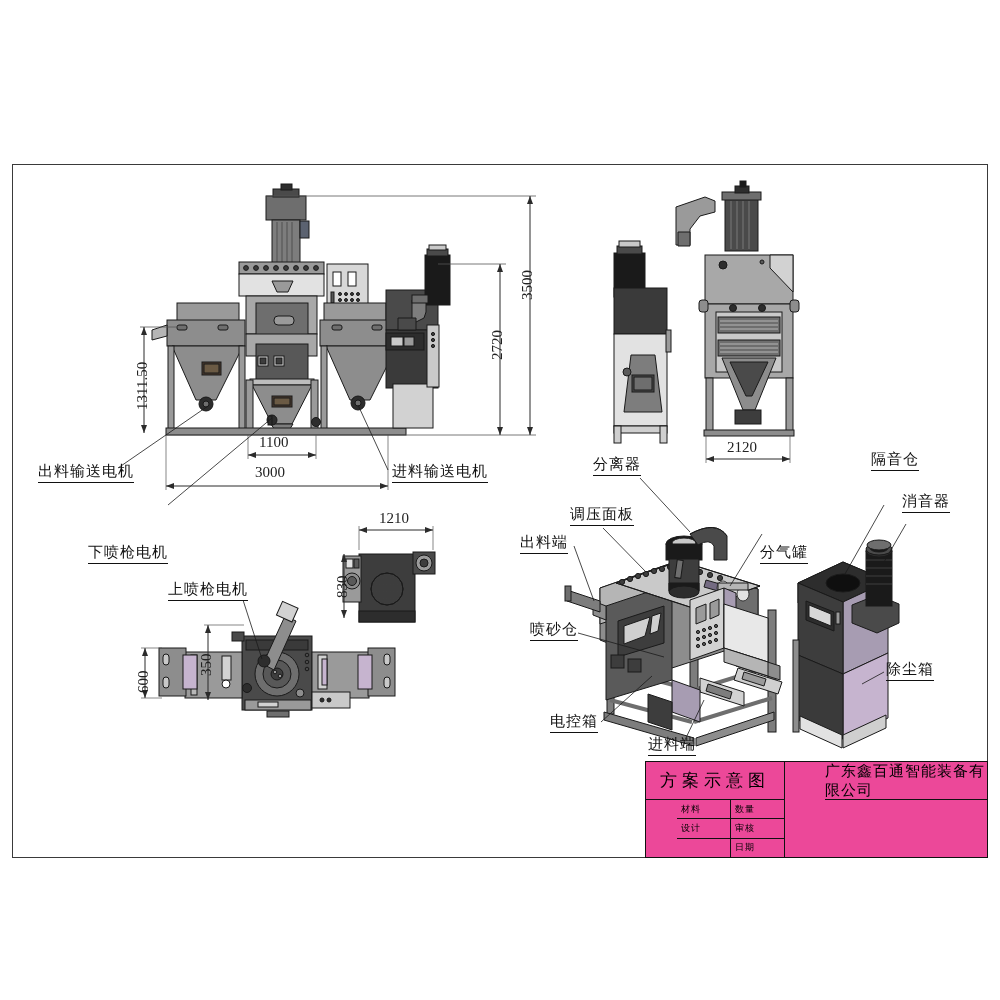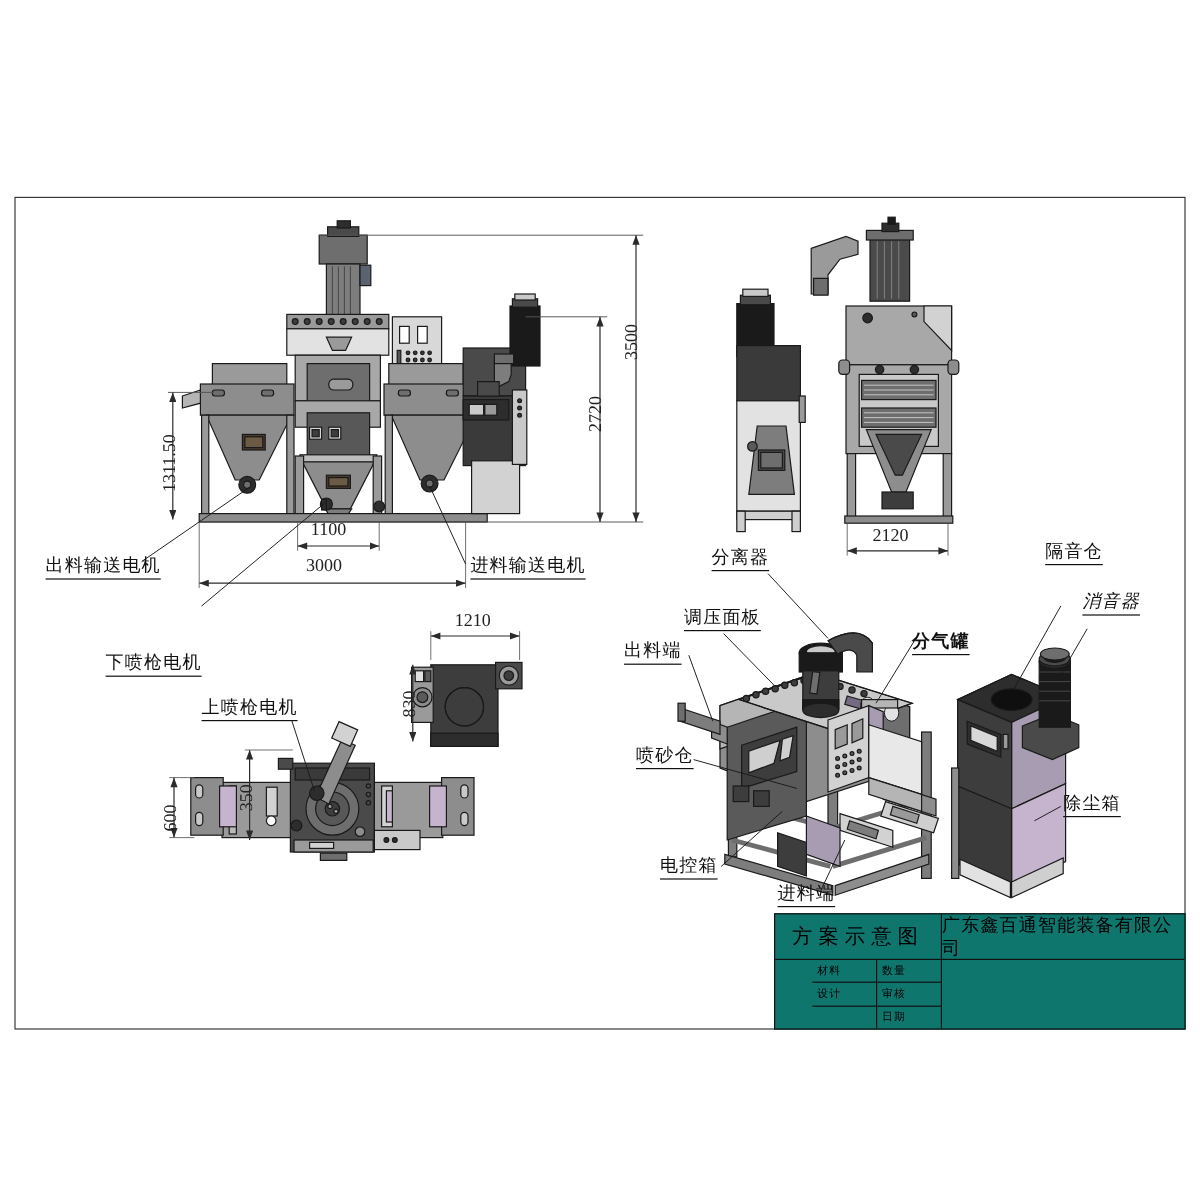--- a/index.html
+++ b/index.html
@@ -8,24 +8,24 @@
   #sheet{position:relative;width:1000px;height:744px;background:#fff;border-radius:10px;}
   #border{position:absolute;left:12px;top:164px;width:976px;height:694px;
           border:1.6px solid #3a3a3a;box-sizing:border-box;}
   svg.layer{position:absolute;left:0;top:0;width:1000px;height:1000px;overflow:visible;}
   .lbl{position:absolute;font-family:"Liberation Serif","DejaVu Serif",serif;
        color:#111;white-space:nowrap;}
   .cn{font-size:15px;letter-spacing:1px;border-bottom:1px solid #111;padding-bottom:1px;}
   .dim{font-size:15px;color:#222;font-family:"Liberation Serif","DejaVu Serif",serif;}
   
   #tblock{position:absolute;left:645px;top:761px;width:343px;height:97px;
-          border:1.4px solid #111;box-sizing:border-box;background:#0f766e;
+          border:1.4px solid #111;box-sizing:border-box;background:#ec4899;
           display:flex;}
   .tb-left{width:138px;border-right:1.4px solid #111;display:flex;flex-direction:column;}
-  .tb-right{flex:1;display:flex;}
+  .tb-right{flex:1;display:flex;margin-left:40px;}
   .tb-title{height:37px;display:flex;align-items:center;justify-content:center;
             font-size:17px;letter-spacing:5px;border-bottom:1.2px solid #111;}
   .tb-grid{flex:1;display:flex;margin-left:31px;}
   .tb-col{flex:1;display:flex;flex-direction:column;}
   .tb-col.first{border-right:1.1px solid #111;}
   .tb-cell{flex:1;display:flex;align-items:center;padding-left:4px;font-size:9px;
            border-bottom:1.1px solid #111;letter-spacing:1px;}
   .tb-cell:last-child{border-bottom:none;}
   .tb-company{height:37px;display:flex;align-items:center;justify-content:center;
               font-size:15px;letter-spacing:1px;border-bottom:1.2px solid #111;}
@@ -552,25 +552,25 @@
   <div class="lbl cn" style="left:570px;top:505px;">调压面板</div>
 
   <div class="lbl cn" style="left:520px;top:533px;">出料端</div>
 
   <div class="lbl cn" style="left:530px;top:620px;">喷砂仓</div>
 
   <div class="lbl cn" style="left:550px;top:712px;text-align:center;">电控箱</div>
 
   <div class="lbl cn" style="left:648px;top:735px;">进料端</div>
 
-  <div class="lbl cn" style="left:760px;top:525px;font-weight:bold;">分气罐</div>
+  <div class="lbl cn" style="left:760px;top:543px;">分气罐</div>
 
   <div class="lbl cn" style="left:871px;top:450px;">隔音仓</div>
 
-  <div class="lbl cn" style="left:902px;top:492px;font-style:italic;">消音器</div>
+  <div class="lbl cn" style="left:902px;top:492px;">消音器</div>
 
   <div class="lbl cn" style="left:886px;top:660px;">除尘箱</div>
 
   <div id="tblock">
     <div class="tb-left">
       <div class="tb-title">方案示意图</div>
       <div class="tb-grid">
         <div class="tb-col first">
           <div class="tb-cell">材料</div>
           <div class="tb-cell">设计</div>

